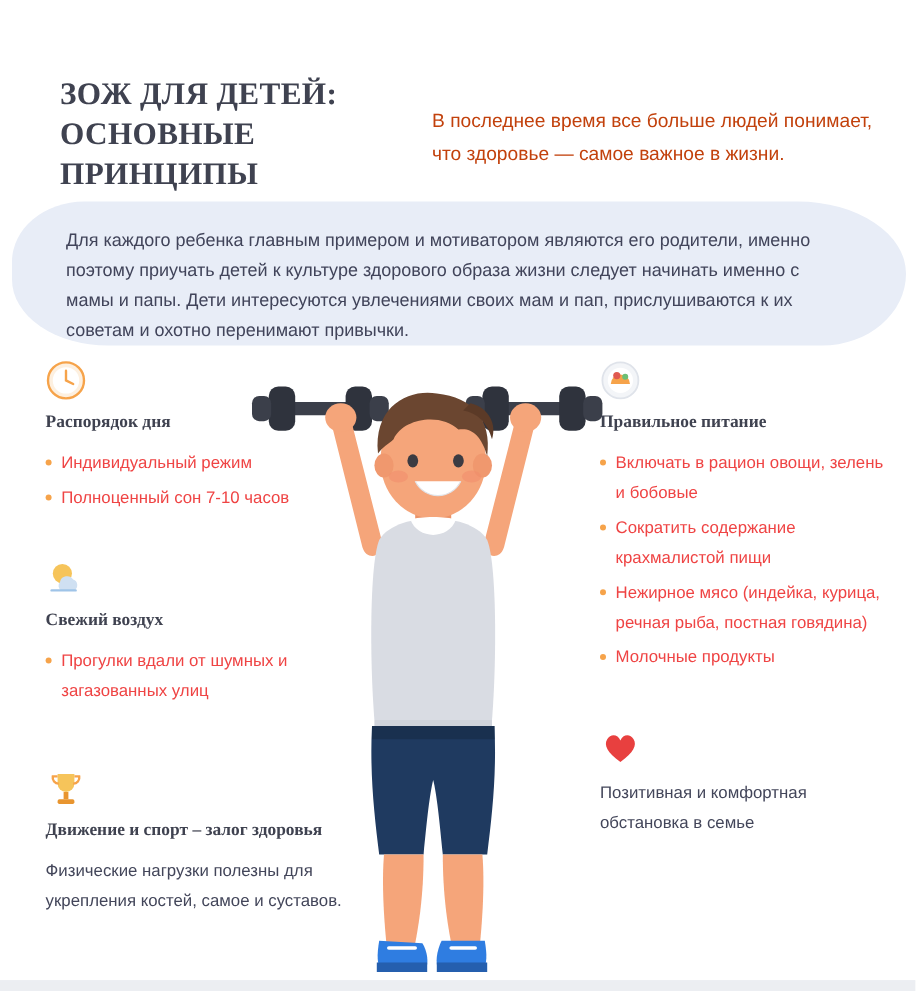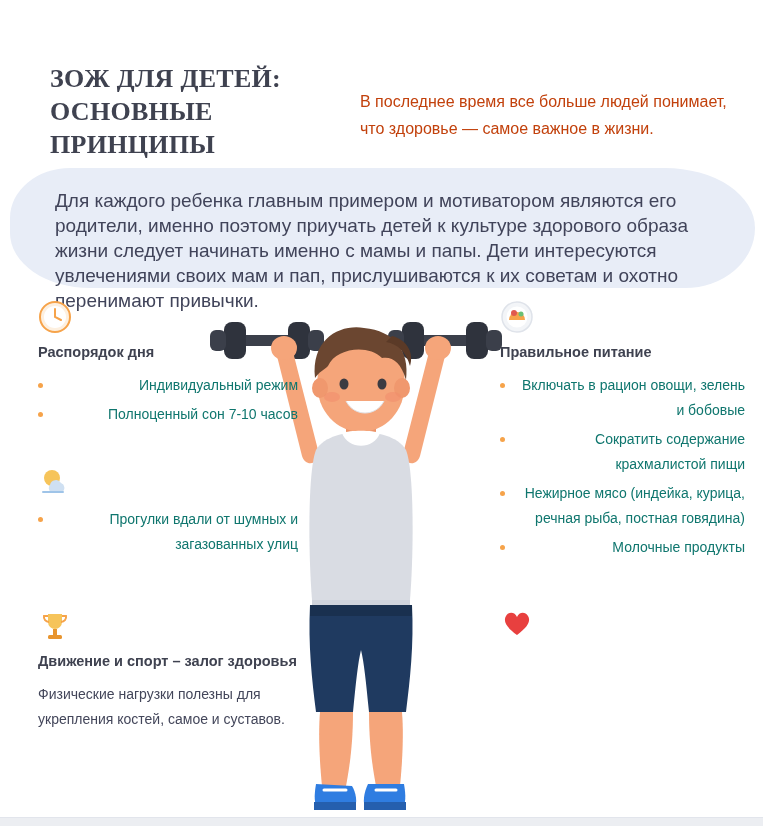--- a/index.html
+++ b/index.html
@@ -53,21 +53,21 @@
     width: 745px;
     height: 120px;
     background: #e8edf7;
     border-radius: 60px 90px 70px 80px / 50px 60px 60px 55px;
   }
   .blob-text {
     position: absolute;
     top: 188px;
     left: 55px;
     width: 645px;
-    font-size: 19px;
+    font-size: 15px;
     line-height: 25px;
     color: #41445a;
   }
 
   
   .col-left {
     position: absolute;
     left: 38px;
     top: 300px;
     width: 260px;
@@ -80,36 +80,35 @@
   }
 
   .block { margin-bottom: 22px; }
   .block-icon {
     width: 34px;
     height: 34px;
     margin-bottom: 8px;
     display: block;
   }
   .block-title {
-    font-family: Liberation Sans, sans-serif;
+    font-family: Liberation Serif, serif;
     font-weight: bold;
     font-size: 14.5px;
     line-height: 21px;
     color: #3f4250;
     margin-bottom: 10px;
   }
   .bullets { margin: 0; padding: 0; list-style: none; }
   .bullets li {
     position: relative;
     padding-left: 13px;
     font-size: 14px;
     line-height: 25px;
-    color: #0f766e;
+    color: #ef4444;
     margin-bottom: 4px;
-    text-align: right;
   }
   .bullets li::before {
     content: "";
     position: absolute;
     left: 0;
     top: 10px;
     width: 5px;
     height: 5px;
     border-radius: 50%;
     background: #f6a34a;
@@ -244,20 +243,21 @@
   </div>
 
   <div class="block b-vozduh">
     <span class="block-icon">
       <svg viewBox="0 0 34 34" width="34" height="34" xmlns="http://www.w3.org/2000/svg">
         <circle cx="14" cy="13" r="8" fill="#f6c45a"></circle>
         <path d="M12 20 a6 6 0 0 1 11 -2 a5 5 0 0 1 1 9 H13 a4.5 4.5 0 0 1 -1 -7 Z" fill="#cfe0f2"></path>
         <path d="M5 27 h20" stroke="#9fc4e8" stroke-width="2" stroke-linecap="round"></path>
       </svg>
     </span>
+    <div class="block-title">Свежий воздух</div>
     <ul class="bullets">
       <li>Прогулки вдали от шумных и загазованных улиц</li>
     </ul>
   </div>
 
   <div class="block">
     <span class="block-icon">
       <svg viewBox="0 0 34 34" width="34" height="34" xmlns="http://www.w3.org/2000/svg">
         <path d="M10 5 h14 v8 a7 7 0 0 1 -14 0 Z" fill="#f6c45a"></path>
         <path d="M10 7 h-4 a5 5 0 0 0 5 6" fill="none" stroke="#f6a34a" stroke-width="2"></path>
@@ -292,15 +292,16 @@
       <li>Молочные продукты</li>
     </ul>
   </div>
 
   <div class="block">
     <span class="block-icon">
       <svg viewBox="0 0 34 34" width="34" height="34" xmlns="http://www.w3.org/2000/svg">
         <path d="M17 29 C6 21 3 15 6 10 C9 5 15 6 17 11 C19 6 25 5 28 10 C31 15 28 21 17 29 Z" fill="#e8403f"></path>
       </svg>
     </span>
+    <div class="plain-text">Позитивная и комфортная обстановка в семье</div>
   </div>
 
 </div>
 
 </body></html>

